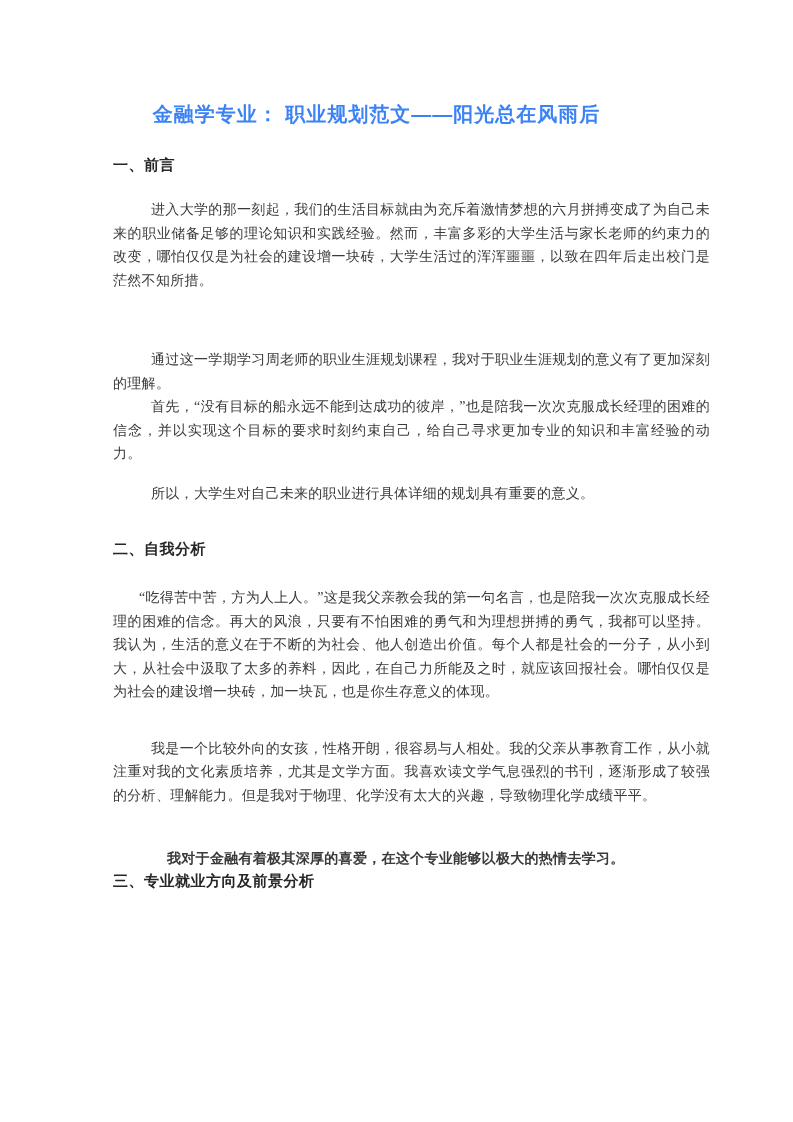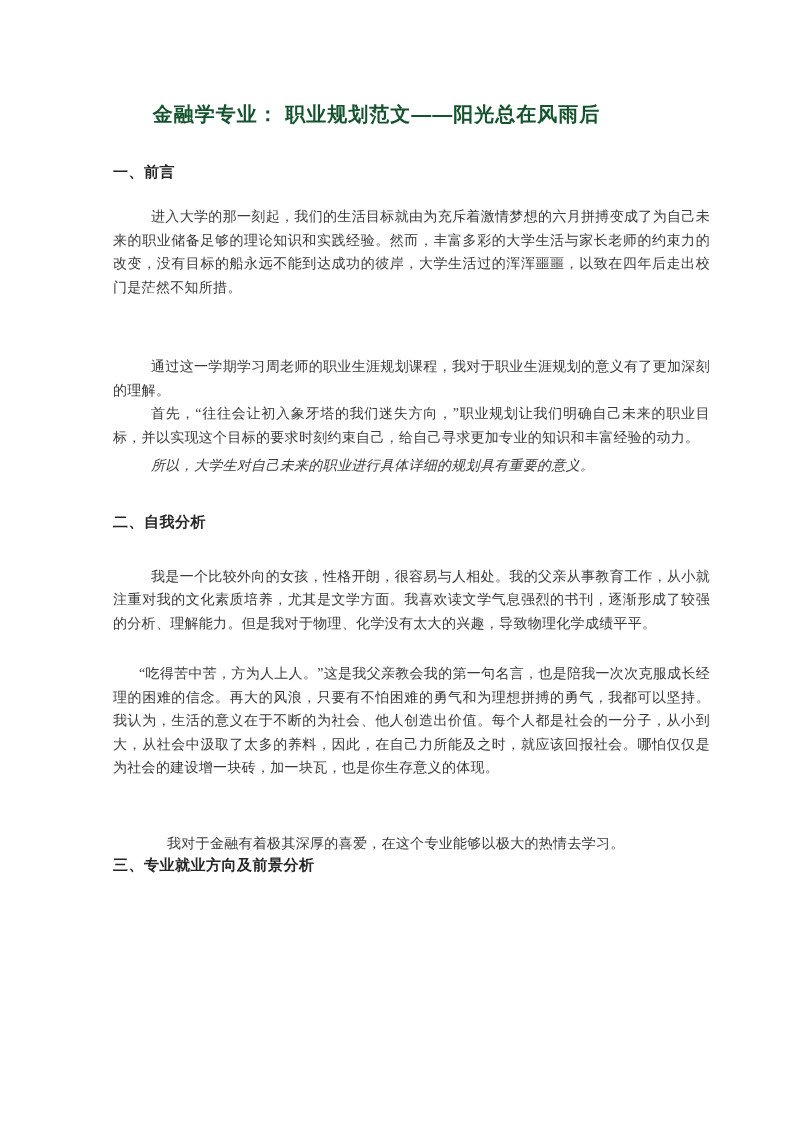--- a/index.html
+++ b/index.html
@@ -22,75 +22,75 @@
   }
   .doc-title {
     margin: 100px 0 16px 0;
     padding-right: 70px;
     font-family: "Liberation Sans", "DejaVu Sans", sans-serif;
     font-size: 20px;
     line-height: 28px;
     font-weight: bold;
     letter-spacing: 1px;
     text-align: center;
-    color: #14532d;
+    color: #3b82f6;
   }
   .sec-heading {
     margin: 0;
     font-family: "Liberation Sans", "DejaVu Sans", sans-serif;
     font-size: 15px;
     line-height: 20px;
     font-weight: bold;
     letter-spacing: 0.5px;
     color: #262626;
   }
-  #sec-heading-1 { margin-top: 34px; }
+  #sec-heading-1 { margin-top: 27px; }
   #sec-heading-2 { margin-top: 34px; }
   #sec-heading-3 { }
   .para {
     margin: 0;
     font-size: 14px;
     line-height: 23.5px;
     letter-spacing: 0.3px;
     text-align: justify;
     text-indent: 38px;
     color: #3a3a3a;
   }
   #para-1 { margin-top: 23px; }
   #para-2 { margin-top: 56px; }
   #para-3 { margin-top: 0; }
   #para-4 { margin-top: 5px; }
   #para-5 { margin-top: 5px; }
-  #para-6 { margin-top: 5px; font-style: italic; }
+  #para-6 { margin-top: 16px; }
   #para-7 { margin-top: 33px; }
   #para-8 { margin-top: 27px; text-indent: 26px; }
-  #para-9 { margin-top: 52px; text-indent: 54px; }
+  #para-9 { margin-top: 40px; text-indent: 54px; font-weight: bold; }
 </style>
 </head>
 <body>
 
 <div class="page">
 
   <div class="doc-title">金融学专业： 职业规划范文——阳光总在风雨后</div>
 
   <h2 class="sec-heading" id="sec-heading-1">一、前言</h2>
 
-  <p class="para" id="para-1">进入大学的那一刻起，我们的生活目标就由为充斥着激情梦想的六月拼搏变成了为自己未来的职业储备足够的理论知识和实践经验。然而，丰富多彩的大学生活与家长老师的约束力的改变，没有目标的船永远不能到达成功的彼岸，大学生活过的浑浑噩噩，以致在四年后走出校门是茫然不知所措。</p>
+  <p class="para" id="para-1">进入大学的那一刻起，我们的生活目标就由为充斥着激情梦想的六月拼搏变成了为自己未来的职业储备足够的理论知识和实践经验。然而，丰富多彩的大学生活与家长老师的约束力的改变，哪怕仅仅是为社会的建设增一块砖，大学生活过的浑浑噩噩，以致在四年后走出校门是茫然不知所措。</p>
 
   <p class="para" id="para-2">通过这一学期学习周老师的职业生涯规划课程，我对于职业生涯规划的意义有了更加深刻的理解。</p>
 
-  <p class="para" id="para-3">首先，“往往会让初入象牙塔的我们迷失方向，”职业规划让我们明确自己未来的职业目标，并以实现这个目标的要求时刻约束自己，给自己寻求更加专业的知识和丰富经验的动力。</p>
+  <p class="para" id="para-3">首先，“没有目标的船永远不能到达成功的彼岸，”也是陪我一次次克服成长经理的困难的信念，并以实现这个目标的要求时刻约束自己，给自己寻求更加专业的知识和丰富经验的动力。</p>
 
 
 
   <p class="para" id="para-6">所以，大学生对自己未来的职业进行具体详细的规划具有重要的意义。</p>
 
   <h2 class="sec-heading" id="sec-heading-2">二、自我分析</h2>
 
+  <p class="para" id="para-8">“吃得苦中苦，方为人上人。”这是我父亲教会我的第一句名言，也是陪我一次次克服成长经理的困难的信念。再大的风浪，只要有不怕困难的勇气和为理想拼搏的勇气，我都可以坚持。我认为，生活的意义在于不断的为社会、他人创造出价值。每个人都是社会的一分子，从小到大，从社会中汲取了太多的养料，因此，在自己力所能及之时，就应该回报社会。哪怕仅仅是为社会的建设增一块砖，加一块瓦，也是你生存意义的体现。</p>
+
   <p class="para" id="para-7">我是一个比较外向的女孩，性格开朗，很容易与人相处。我的父亲从事教育工作，从小就注重对我的文化素质培养，尤其是文学方面。我喜欢读文学气息强烈的书刊，逐渐形成了较强的分析、理解能力。但是我对于物理、化学没有太大的兴趣，导致物理化学成绩平平。</p>
-
-  <p class="para" id="para-8">“吃得苦中苦，方为人上人。”这是我父亲教会我的第一句名言，也是陪我一次次克服成长经理的困难的信念。再大的风浪，只要有不怕困难的勇气和为理想拼搏的勇气，我都可以坚持。我认为，生活的意义在于不断的为社会、他人创造出价值。每个人都是社会的一分子，从小到大，从社会中汲取了太多的养料，因此，在自己力所能及之时，就应该回报社会。哪怕仅仅是为社会的建设增一块砖，加一块瓦，也是你生存意义的体现。</p>
 
   <p class="para" id="para-9">我对于金融有着极其深厚的喜爱，在这个专业能够以极大的热情去学习。</p>
 
   <h2 class="sec-heading" id="sec-heading-3">三、专业就业方向及前景分析</h2>
 
 </div>
 
 </body></html>

